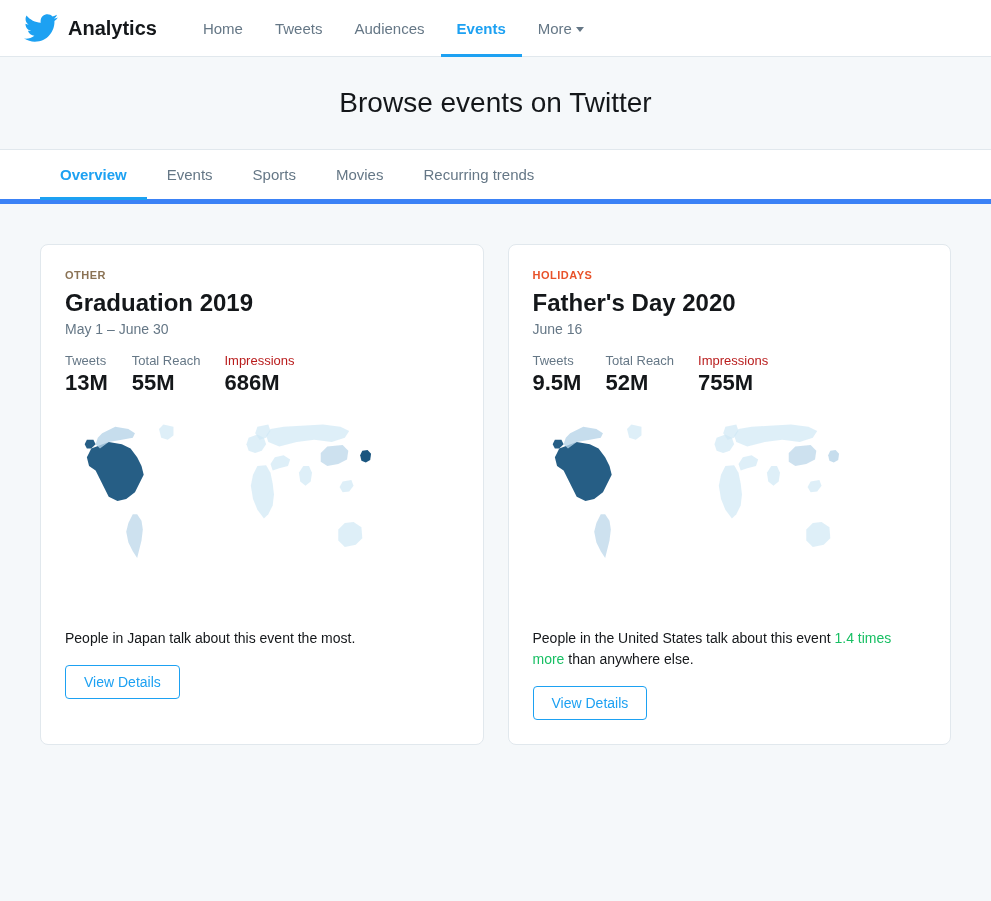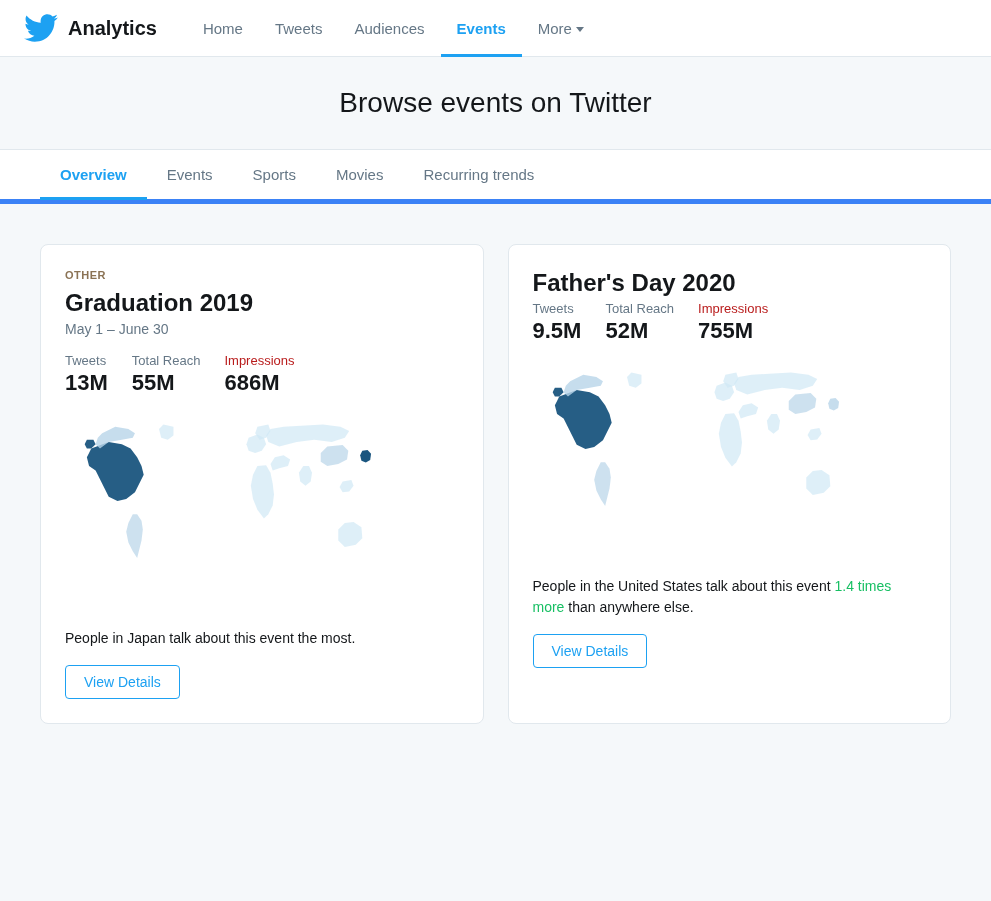--- a/index.html
+++ b/index.html
@@ -299,21 +299,23 @@
           <path d="M 640 250 L 625 265 L 625 290 L 640 305 L 665 300 L 680 285 L 678 260 L 660 248 Z" fill="#d0e8f5" opacity="0.7"></path>
 
           <path d="M 635 155 L 628 168 L 635 180 L 650 178 L 660 165 L 655 152 Z" fill="#d0e8f5" opacity="0.7"></path>
         </svg>
       </div>
       <p class="card-description">People in Japan talk about this event the most.</p>
       <button class="view-details-btn">View Details</button>
     </div>
 
     <div class="event-card">
+      <div class="card-category category-holidays">HOLIDAYS</div>
       <div class="card-event-title">Father's Day 2020</div>
+      <div class="card-date">June 16</div>
       <div class="card-stats">
         <div class="stat-item">
           <div class="stat-label">Tweets</div>
           <div class="stat-value">9.5M</div>
         </div>
         <div class="stat-item">
           <div class="stat-label">Total Reach</div>
           <div class="stat-value">52M</div>
         </div>
         <div class="stat-item">

